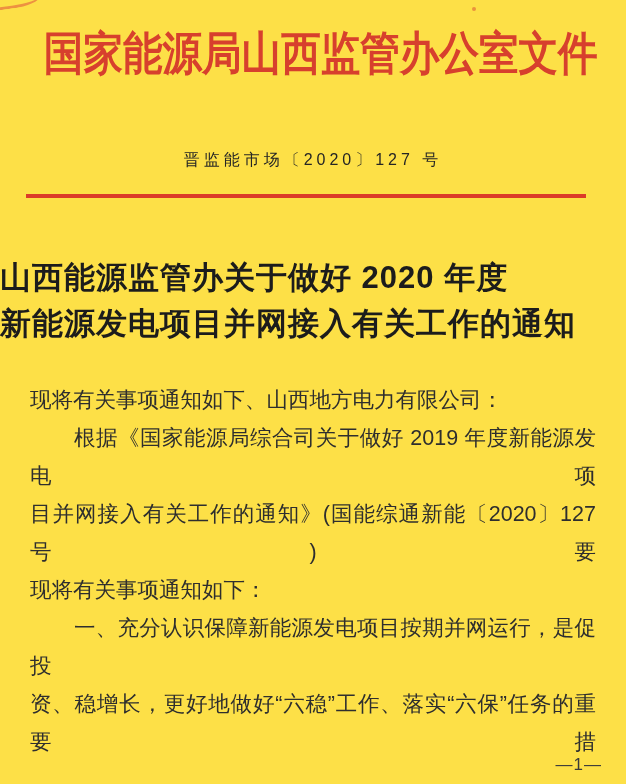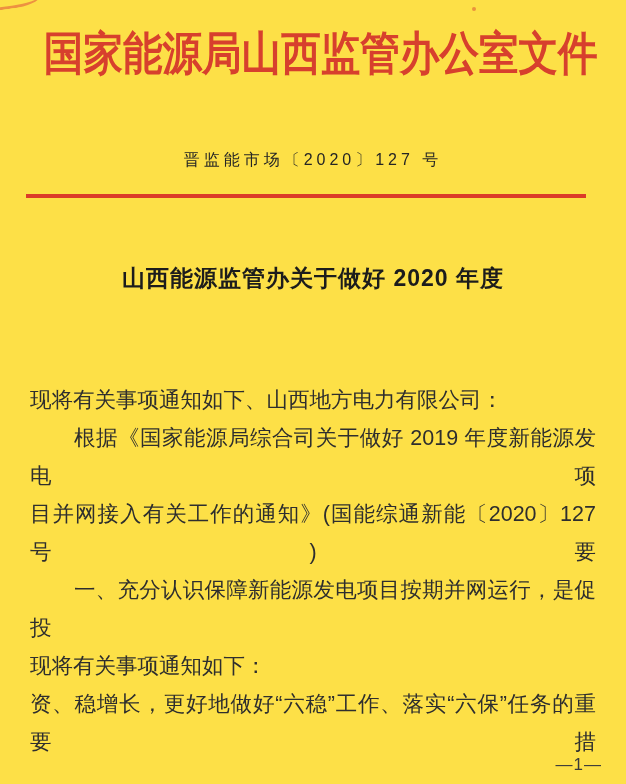--- a/index.html
+++ b/index.html
@@ -66,23 +66,22 @@
     width: 560px;
     height: 4px;
     background: #dc3b28;
     border: none;
   }
   .notice-title {
     position: absolute;
     top: 255px;
     left: 0;
     width: 100%;
-    text-align: center;
     font-weight: bold;
-    font-size: 23px;
+    font-size: 31px;
     line-height: 46px;
     color: #1c1c1c;
     letter-spacing: 1px;
   }
   .body-text {
     position: absolute;
     top: 381px;
     left: 30px;
     width: 566px;
     font-size: 21.5px;
@@ -114,29 +113,30 @@
   <div class="speck"></div>
 
   <div class="org-header">国家能源局山西监管办公室文件</div>
 
   <div class="doc-number">晋监能市场〔2020〕127 号</div>
 
   <hr class="red-rule">
 
   <div class="notice-title">
     <div>山西能源监管办关于做好 2020 年度</div>
+    <div>新能源发电项目并网接入有关工作的通知</div>
   </div>
 
   <div class="body-text">
     <div class="line">现将有关事项通知如下、山西地方电力有限公司：</div>
 
     <div class="line indent just">根据《国家能源局综合司关于做好 2019 年度新能源发电项</div>
     <div class="line just">目并网接入有关工作的通知》(国能综通新能〔2020〕127 号)要</div>
+    <div class="line">现将有关事项通知如下：</div>
+
     <div class="line indent just">一、充分认识保障新能源发电项目按期并网运行，是促投</div>
-
-    <div class="line">现将有关事项通知如下：</div>
     <div class="line just">资、稳增长，更好地做好“六稳”工作、落实“六保”任务的重要措</div>
 
   </div>
 
   <div class="page-number">—1—</div>
 
 </div>
 
 </body></html>

